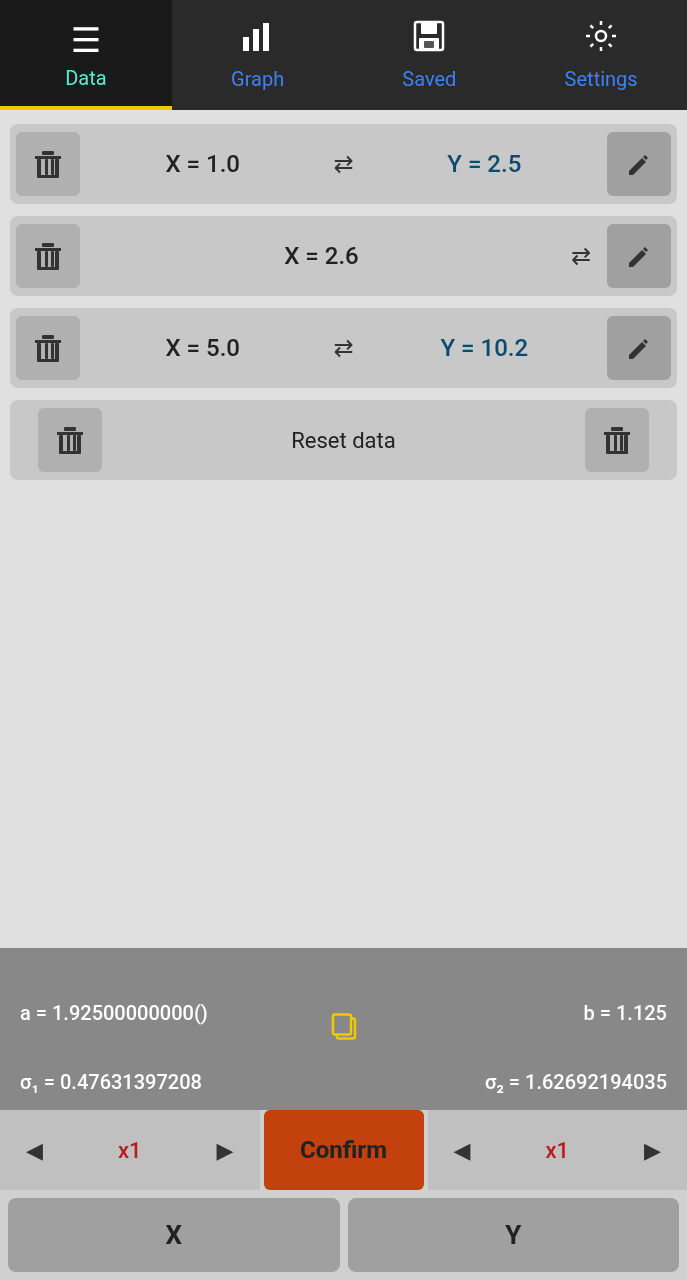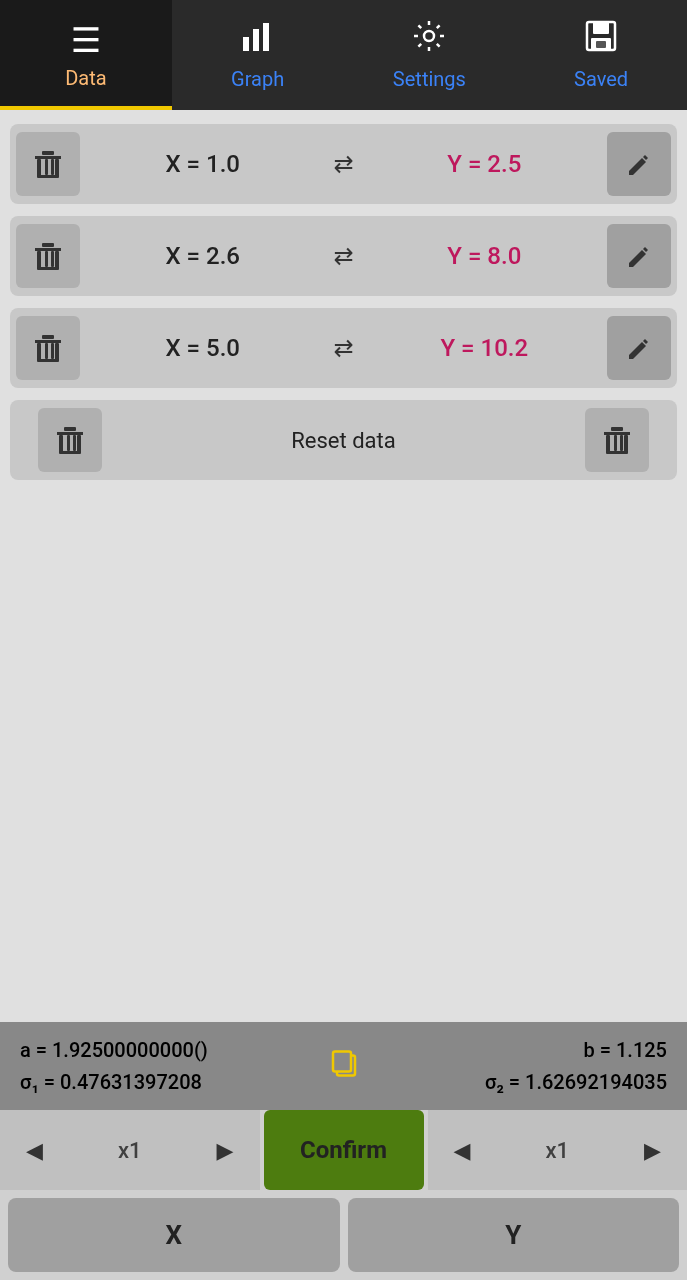--- a/index.html
+++ b/index.html
@@ -43,21 +43,21 @@
     }
     .tab-icon {
       font-size: 34px;
       color: #ffffff;
     }
     .tab-label {
       font-size: 20px;
       color: #3b82f6;
     }
     .tab-item.active .tab-label {
-      color: #fdba74;
+      color: #5eead4;
     }
     .tab-item.active .tab-icon {
       color: #ffffff;
     }
 
     
     .content {
       flex: 1;
       padding: 14px 10px;
       display: flex;
@@ -105,21 +105,21 @@
     }
     .row-arrow {
       font-size: 24px;
       color: #333;
       padding: 0 10px;
     }
     .row-y {
       flex: 1;
       text-align: center;
       font-size: 24px;
-      color: #be185d;
+      color: #0c4a6e;
       font-weight: 500;
     }
     .edit-btn {
       width: 64px;
       height: 64px;
       background: #a0a0a0;
       border-radius: 6px;
       display: flex;
       align-items: center;
       justify-content: center;
@@ -155,22 +155,23 @@
       gap: 8px;
       position: relative;
     }
     .stats-row {
       display: flex;
       align-items: center;
       justify-content: space-between;
     }
     .stats-text {
       font-size: 20px;
-      color: #000000;
+      color: #ffffff;
       font-weight: 500;
+      margin-top: 37px;
     }
     .copy-icon-container {
       position: absolute;
       right: 50%;
       top: 50%;
       transform: translate(50%, -50%);
       font-size: 28px;
       color: #f0c800;
       cursor: pointer;
     }
@@ -191,41 +192,41 @@
       display: flex;
       align-items: center;
       justify-content: space-between;
       background: #c0c0c0;
       height: 100%;
       padding: 0 16px;
     }
     .confirm-btn {
       width: 160px;
       height: 80px;
-      background: #4d7c0f;
+      background: #c2410c;
       display: flex;
       align-items: center;
       justify-content: center;
       cursor: pointer;
       border-radius: 6px;
       font-size: 24px;
       font-weight: bold;
       color: #222;
       flex-shrink: 0;
       margin: 0 4px;
     }
     .arrow-btn {
       font-size: 22px;
       color: #333;
       cursor: pointer;
       padding: 6px 10px;
     }
     .mult-value {
       font-size: 22px;
-      color: #404040;
+      color: #b91c1c;
       font-weight: 500;
     }
 
     .xy-row {
       display: flex;
       height: 90px;
       gap: 8px;
       padding: 8px;
     }
     .xy-btn {
@@ -251,40 +252,40 @@
   </div>
   <div class="tab-item">
     <span class="tab-icon">
       <svg width="34" height="34" viewBox="0 0 34 34" fill="none">
         <rect x="2" y="18" width="6" height="14" fill="white"></rect>
         <rect x="12" y="10" width="6" height="22" fill="white"></rect>
         <rect x="22" y="4" width="6" height="28" fill="white"></rect>
       </svg>
     </span>
     <span class="tab-label">Graph</span>
-  </div>
-  <div class="tab-item">
-    <span class="tab-icon">
-      <svg width="34" height="34" viewBox="0 0 34 34" fill="none">
-        <circle cx="17" cy="17" r="5" stroke="white" stroke-width="2.5" fill="none"></circle>
-        <path d="M17 2v4M17 28v4M2 17h4M28 17h4M6.4 6.4l2.8 2.8M24.8 24.8l2.8 2.8M6.4 27.6l2.8-2.8M24.8 9.2l2.8-2.8" stroke="white" stroke-width="2.5"></path>
-      </svg>
-    </span>
-    <span class="tab-label">Settings</span>
   </div>
   <div class="tab-item">
     <span class="tab-icon">
       <svg width="34" height="34" viewBox="0 0 34 34" fill="none">
         <rect x="3" y="3" width="28" height="28" rx="2" stroke="white" stroke-width="2.5" fill="none"></rect>
         <rect x="9" y="3" width="16" height="12" rx="1" fill="white"></rect>
         <rect x="7" y="19" width="20" height="12" rx="1" fill="white"></rect>
         <rect x="12" y="22" width="10" height="7" rx="1" fill="#555"></rect>
       </svg>
     </span>
     <span class="tab-label">Saved</span>
+  </div>
+  <div class="tab-item">
+    <span class="tab-icon">
+      <svg width="34" height="34" viewBox="0 0 34 34" fill="none">
+        <circle cx="17" cy="17" r="5" stroke="white" stroke-width="2.5" fill="none"></circle>
+        <path d="M17 2v4M17 28v4M2 17h4M28 17h4M6.4 6.4l2.8 2.8M24.8 24.8l2.8 2.8M6.4 27.6l2.8-2.8M24.8 9.2l2.8-2.8" stroke="white" stroke-width="2.5"></path>
+      </svg>
+    </span>
+    <span class="tab-label">Settings</span>
   </div>
 </div>
 
 <div class="content">
 
   <div class="data-row">
     <div class="icon-btn">
       <svg width="28" height="30" viewBox="0 0 28 30" fill="none">
         <rect x="1" y="7" width="26" height="3" fill="#333"></rect>
         <rect x="8" y="2" width="12" height="4" rx="1" fill="#333"></rect>
@@ -316,21 +317,20 @@
         <rect x="3" y="10" width="4" height="18" rx="1" fill="#333"></rect>
         <rect x="21" y="10" width="4" height="18" rx="1" fill="#333"></rect>
         <rect x="3" y="26" width="22" height="3" rx="1" fill="#333"></rect>
         <rect x="11" y="10" width="3" height="16" rx="1" fill="#333"></rect>
         <rect x="17" y="10" width="3" height="16" rx="1" fill="#333"></rect>
       </svg>
     </div>
     <div class="row-content">
       <span class="row-x">X = 2.6</span>
       <span class="row-arrow">⇄</span>
-      <span class="row-y">Y = 8.0</span>
     </div>
     <div class="edit-btn">
       <svg width="26" height="26" viewBox="0 0 26 26" fill="none">
         <path d="M3 20L16 7l4 4L7 24H3v-4z" fill="#333"></path>
         <path d="M19 4l3 3-2 2-3-3 2-2z" fill="#333"></path>
       </svg>
     </div>
   </div>
 
   <div class="data-row">

